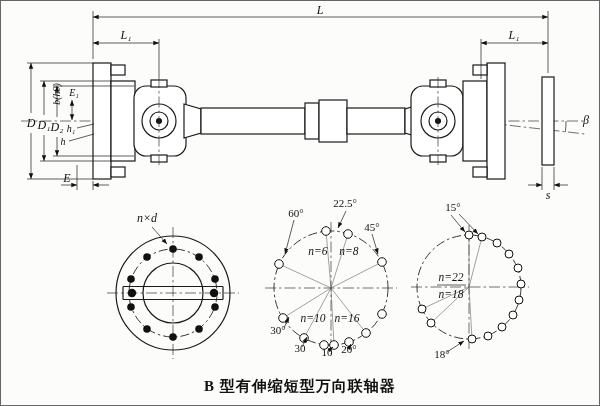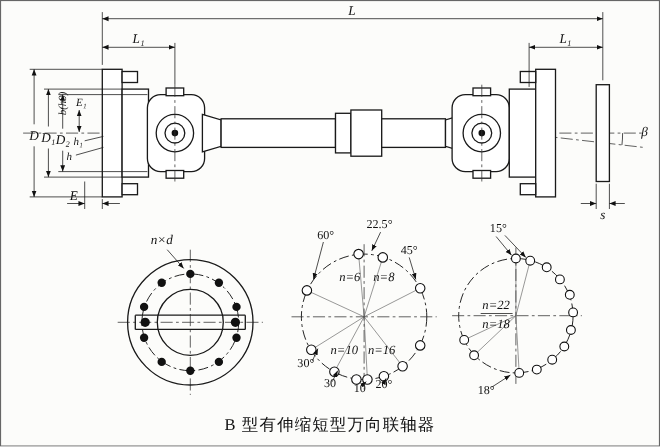--- a/index.html
+++ b/index.html
@@ -1,20 +1,20 @@
 <!DOCTYPE html>
 <html><head>
 <meta charset="utf-8">
 <style>
   html,body{margin:0;padding:0;background:#e9e9e9;}
   .stage{position:relative;width:600px;height:406px;background:#fcfcfa;border:1px solid #666;
          box-sizing:border-box;overflow:hidden;font-family:"Liberation Serif","DejaVu Serif",serif;}
   .stage svg{position:absolute;left:0;top:0;}
   .caption{position:absolute;left:0;top:376px;width:100%;text-align:center;
-           font-size:15px;font-weight:normal;letter-spacing:1px;color:#111;}
+           font-size:15px;font-weight:bold;letter-spacing:1px;color:#111;}
   svg text{font-family:"Liberation Serif","DejaVu Serif",serif;fill:#111;}
   .dim{font-style:italic;font-size:12px;}
   .sm{font-style:italic;font-size:10px;}
   .num{font-size:11px;}
   .nlbl{font-style:italic;font-size:11.5px;}
   .ol{fill:none;stroke:#1a1a1a;stroke-width:1.2;}
   .olf{fill:#fff;stroke:#1a1a1a;stroke-width:1.2;}
   .thin{fill:none;stroke:#1a1a1a;stroke-width:0.7;}
   .cl{fill:none;stroke:#333;stroke-width:0.7;stroke-dasharray:11 3 2.5 3;}
   .dash{fill:none;stroke:#222;stroke-width:0.9;stroke-dasharray:9 3 2.5 3;}

